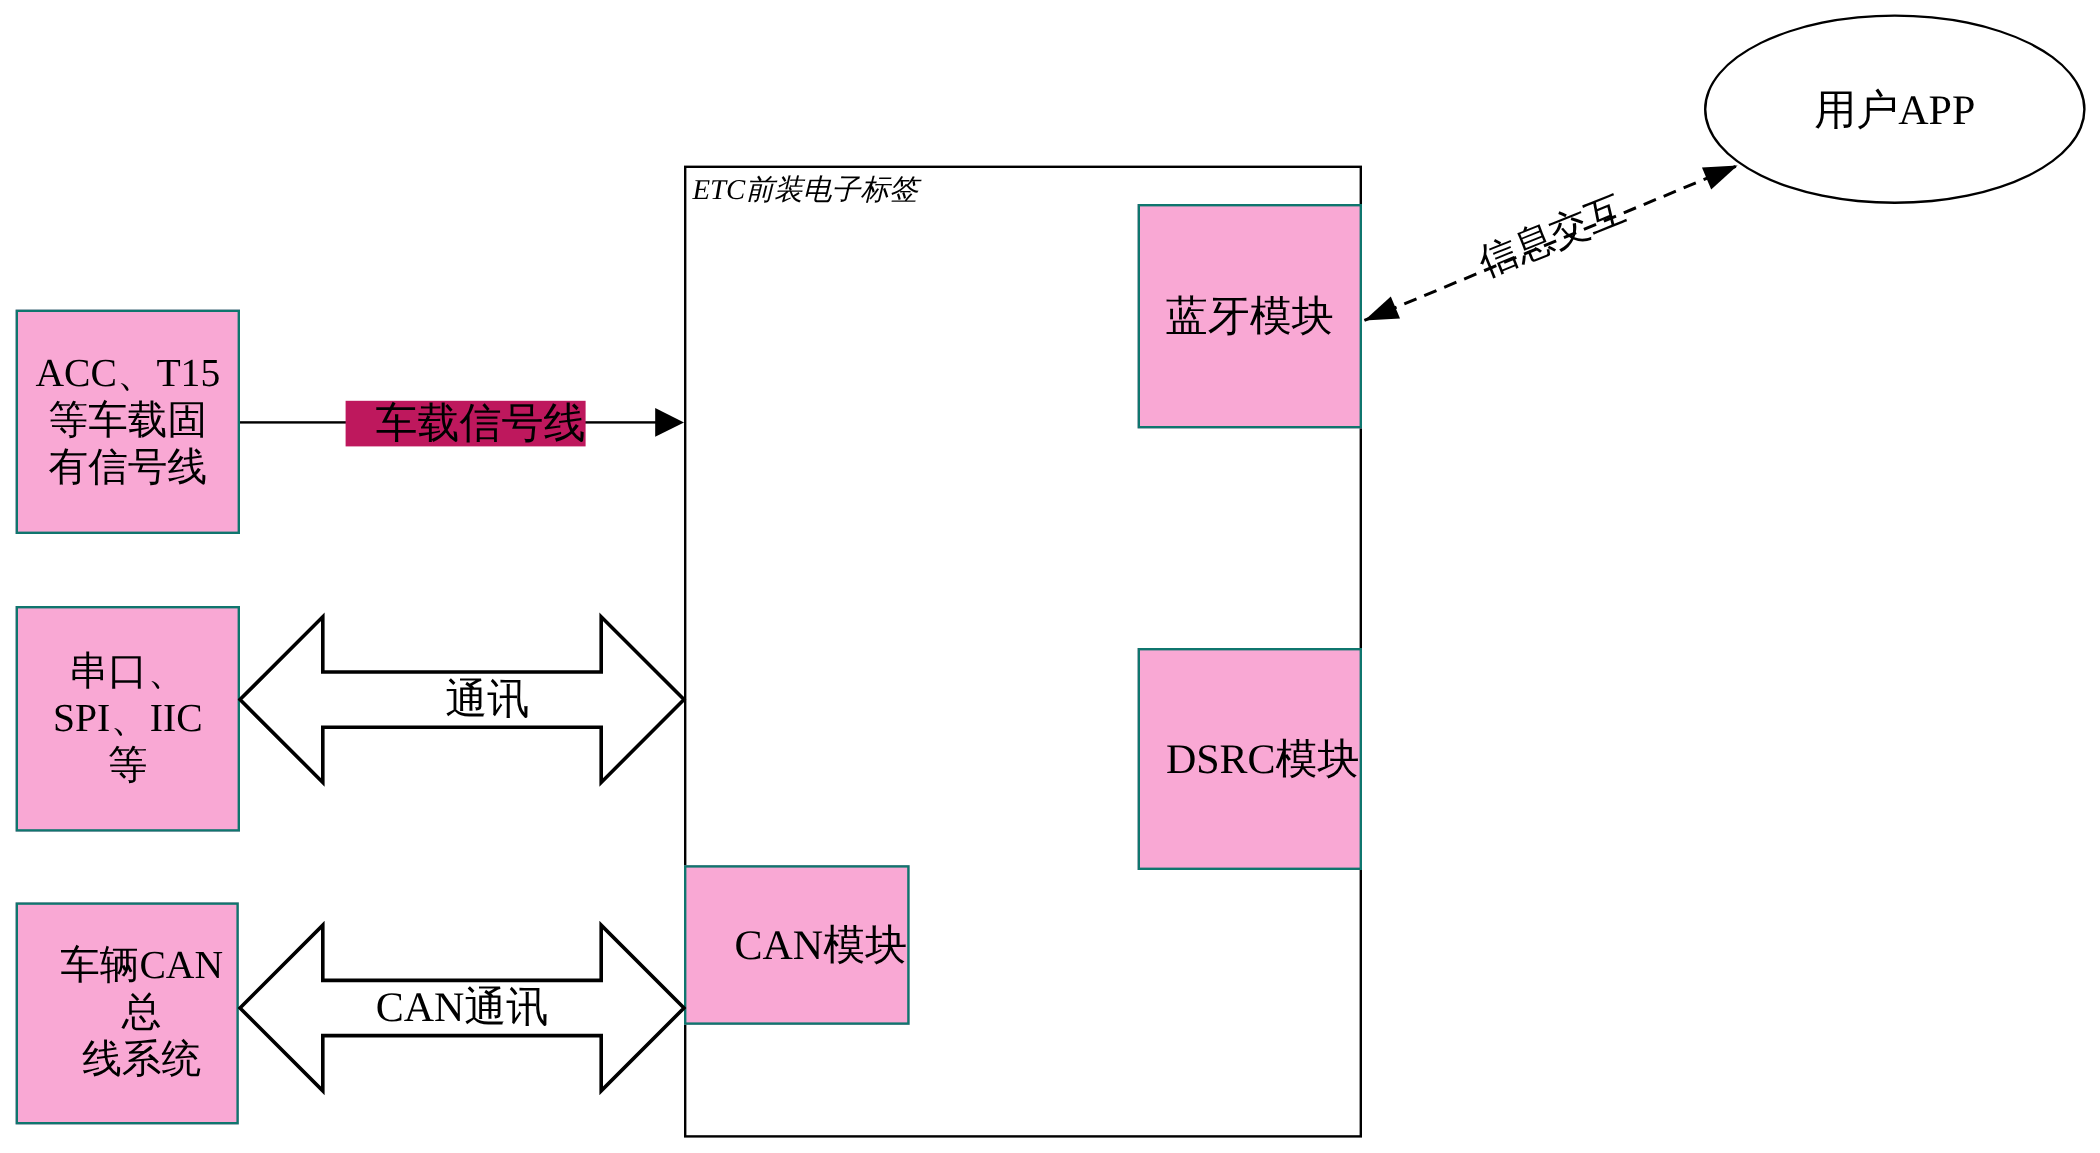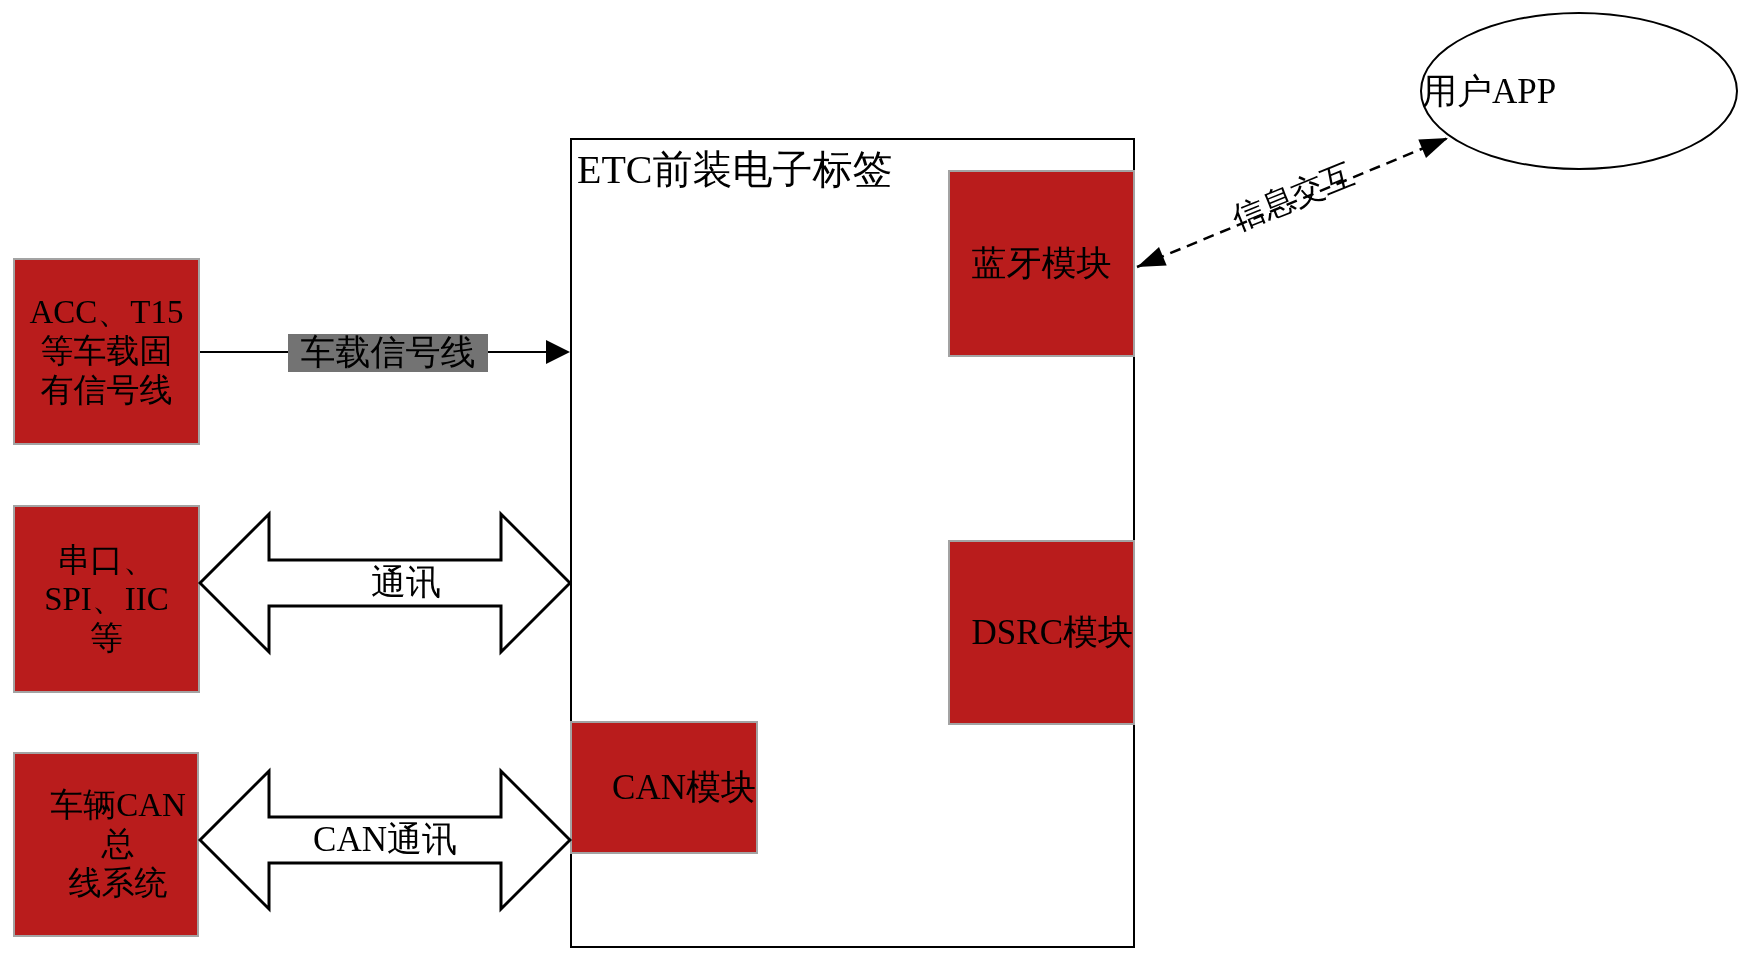--- a/index.html
+++ b/index.html
@@ -6,65 +6,66 @@
   .canvas {
     position: relative;
     width: 1750px; height: 961px;
     background: #ffffff;
     font-family: "Liberation Serif", "DejaVu Serif", serif;
     color: #000000;
     overflow: hidden;
   }
   .box {
     position: absolute;
-    border: 2px solid #a3a3a3;
+    border: 2px solid #0f766e;
     box-sizing: border-box;
-    background: #b91c1c;
+    background: #f9a8d4;
     display: flex;
     flex-direction: column;
     align-items: center;
     justify-content: center;
     text-align: center;
     font-size: 33px;
     line-height: 39px;
   }
   .outer-box {
     position: absolute;
     border: 2px solid #000000;
     box-sizing: border-box;
     background: #ffffff;
   }
   .outer-title {
     position: absolute;
-    font-size: 40px;
+    font-size: 24px;
     white-space: nowrap;
+    font-style: italic;
   }
   .ellipse {
     position: absolute;
     border: 2px solid #000000;
     border-radius: 50%;
     box-sizing: border-box;
     background: #ffffff;
     display: flex;
     align-items: center;
-    justify-content: flex-start;
+    justify-content: center;
     font-size: 35px;
   }
   .hline { position: absolute; height: 2px; background: #000000; }
   .arrowhead-right {
     position: absolute;
     width: 0; height: 0;
     border-top: 12px solid transparent;
     border-bottom: 12px solid transparent;
     border-left: 24px solid #000000;
   }
   .line-label {
     position: absolute;
-    background: #737373;
-    text-align: center;
+    background: #be185d;
+    text-align: right;
     font-size: 35px;
     line-height: 38px;
     white-space: nowrap;
     z-index: 3;
   }
   .block-arrow-svg { position: absolute; z-index: 1; }
   .block-arrow-label {
     position: absolute;
     text-align: center;
     font-size: 35px;

